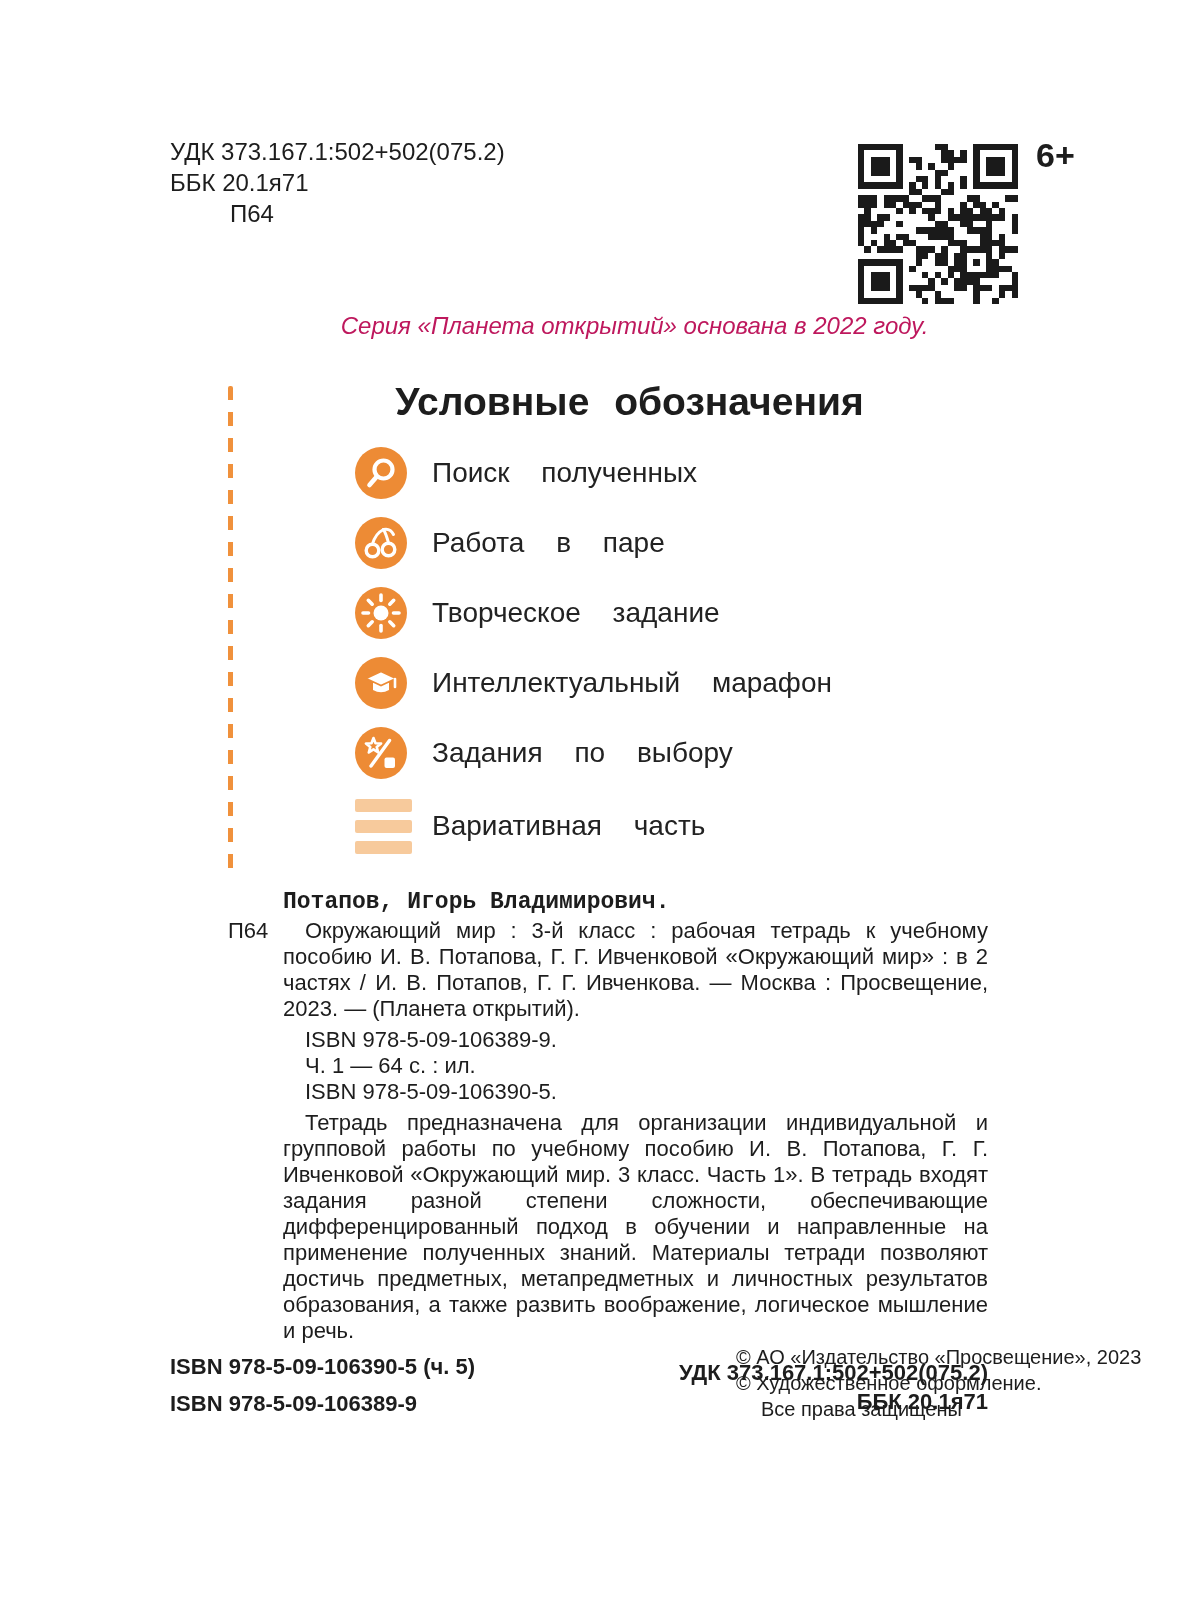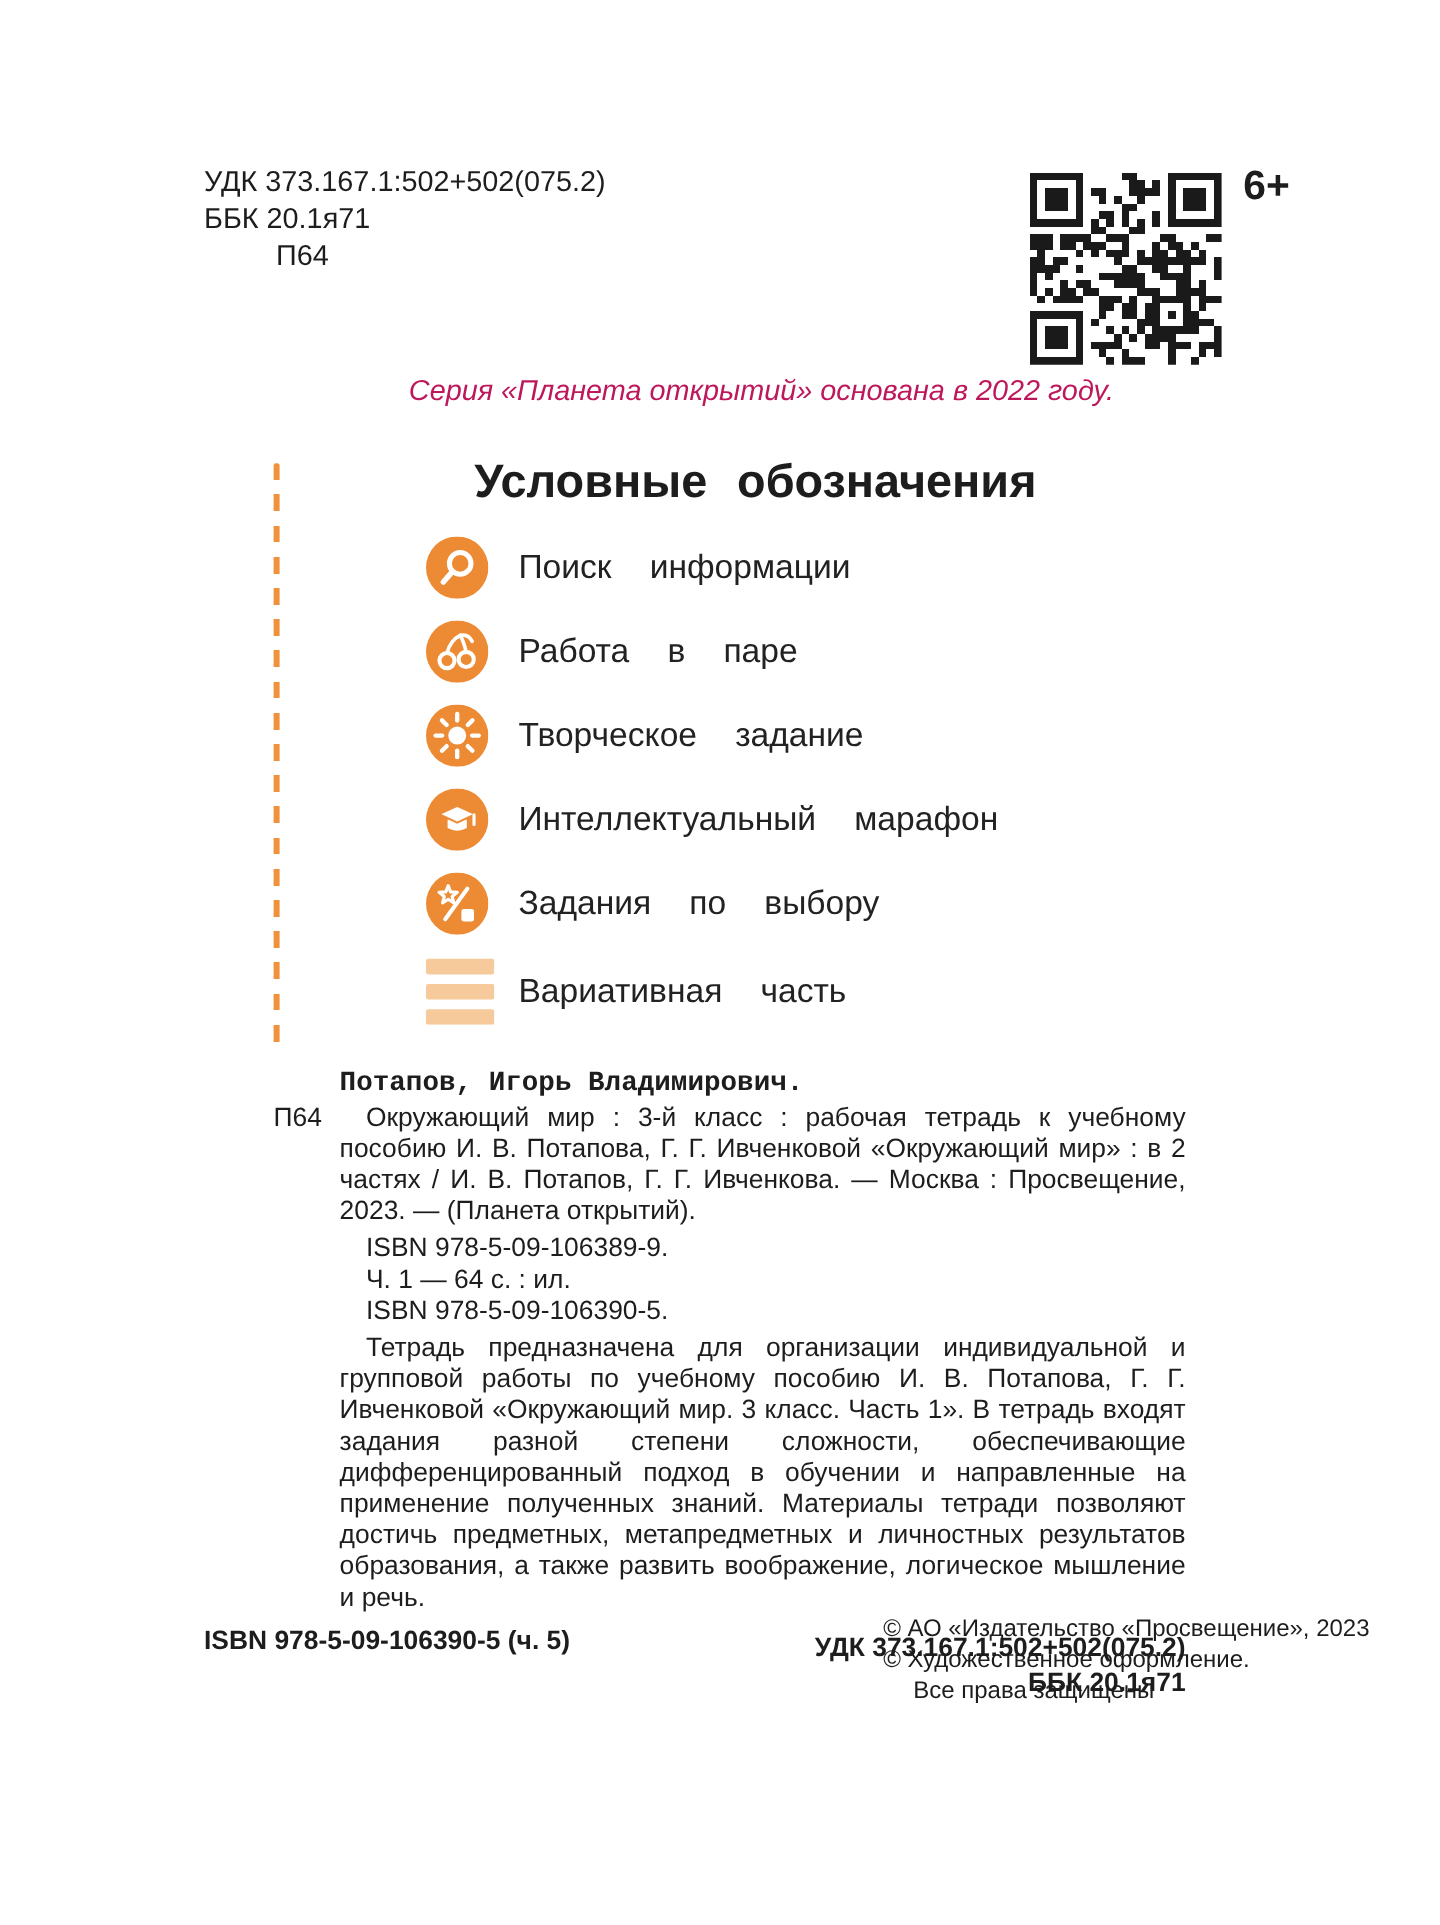--- a/index.html
+++ b/index.html
@@ -384,21 +384,21 @@
   <div class="legend">
 
     <div class="legend-row">
       <span class="legend-icon">
         <svg viewBox="0 0 52 52" width="52" height="52">
           <circle cx="26" cy="26" r="26" fill="#ED8B35"></circle>
           <circle cx="28.5" cy="22.5" r="9" fill="none" stroke="#fff" stroke-width="4.2"></circle>
           <line x1="21" y1="30.5" x2="14.5" y2="38" stroke="#fff" stroke-width="4.6" stroke-linecap="round"></line>
         </svg>
       </span>
-      <span class="legend-label">Поиск информации</span>
+      <span class="legend-label">Поиск полученных</span>
     </div>
 
     <div class="legend-row">
       <span class="legend-icon">
         <svg viewBox="0 0 52 52" width="52" height="52">
           <circle cx="26" cy="26" r="26" fill="#ED8B35"></circle>
           <circle cx="17.5" cy="33.5" r="6.3" fill="none" stroke="#fff" stroke-width="3.4"></circle>
           <circle cx="33.5" cy="32.5" r="6.3" fill="none" stroke="#fff" stroke-width="3.4"></circle>
           <path d="M17.5 27.2 C 19.5 19.5, 23.5 15, 28.5 12.5" fill="none" stroke="#fff" stroke-width="3" stroke-linecap="round"></path>
           <path d="M33.5 26.2 C 32 20, 30.5 16, 28.5 12.5" fill="none" stroke="#fff" stroke-width="3" stroke-linecap="round"></path>
@@ -476,20 +476,21 @@
     </div>
     <p class="bib-annotation">Тетрадь предназначена для организации индивидуальной и групповой работы по учебному пособию И. В. Потапова, Г. Г. Ивченковой «Окружающий мир. 3 класс. Часть 1». В тетрадь входят задания разной степени сложности, обеспечивающие дифференцированный подход в обучении и направленные на применение полученных знаний. Материалы тетради позволяют достичь предметных, метапредметных и личностных результатов образования, а также развить воображение, логическое мышление и речь.</p>
     <div class="bib-codes">
       <div>УДК 373.167.1:502+502(075.2)</div>
       <div>ББК 20.1я71</div>
     </div>
   </div>
 
   <div class="footer-isbn">
     <div>ISBN 978-5-09-106390-5 (ч. 5)</div>
+    <div>ISBN 978-5-09-106389-9</div>
   </div>
   <div class="footer-copy">
     <div>© АО «Издательство «Просвещение», 2023</div>
     <div>© Художественное оформление.</div>
     <div class="cont">Все права защищены</div>
   </div>
 
 </div>
 
 </body></html>

